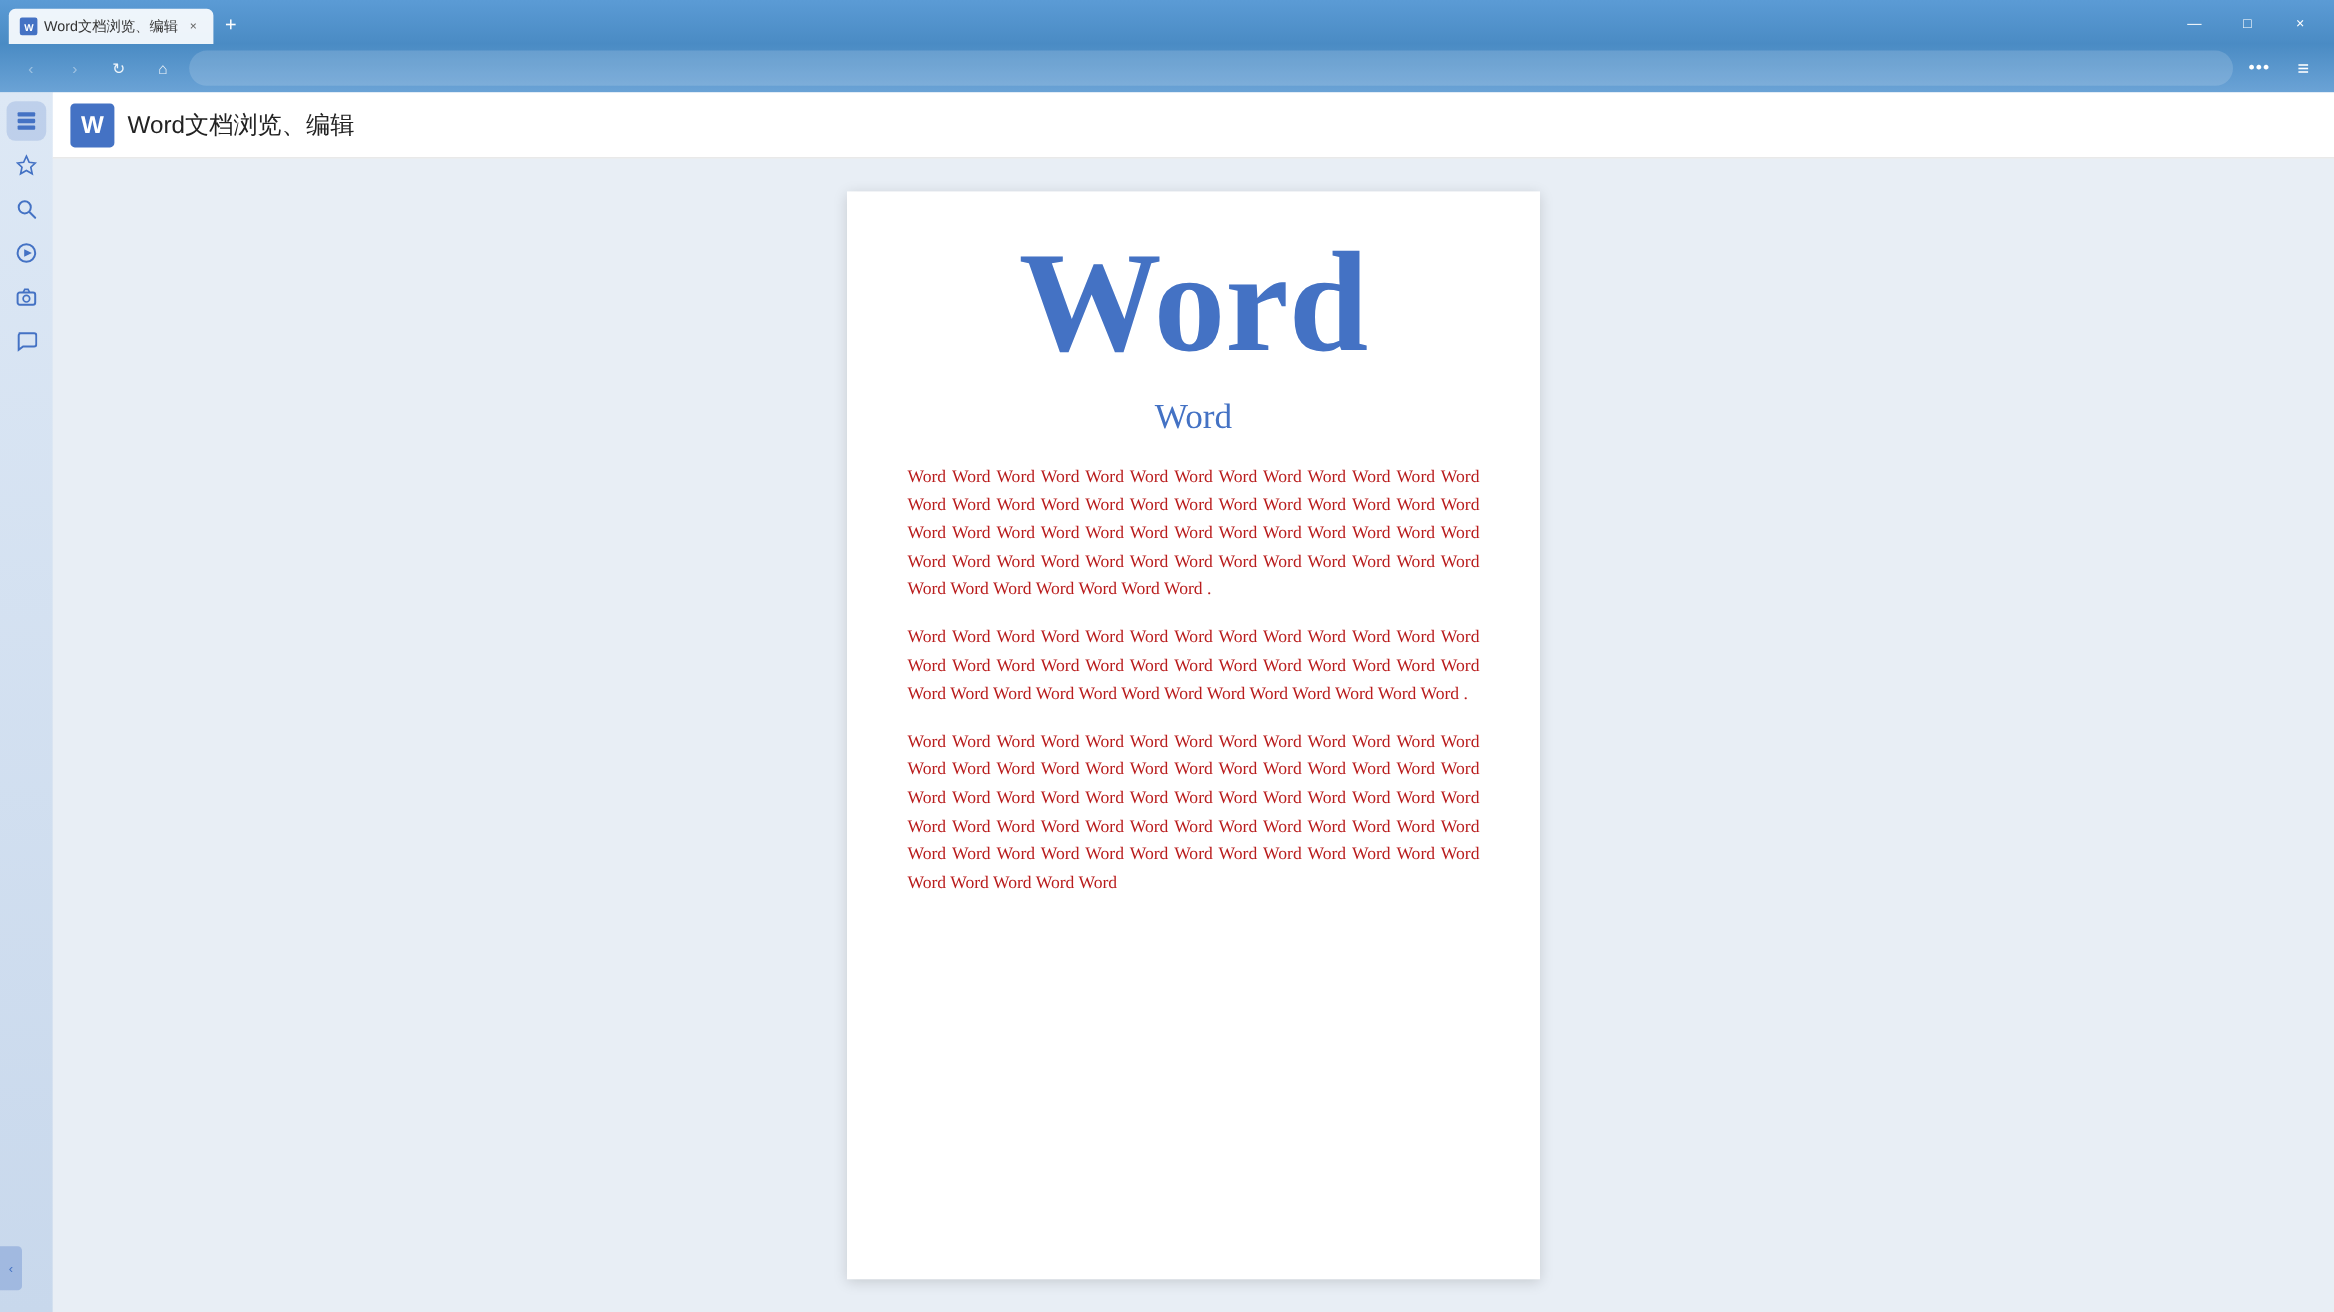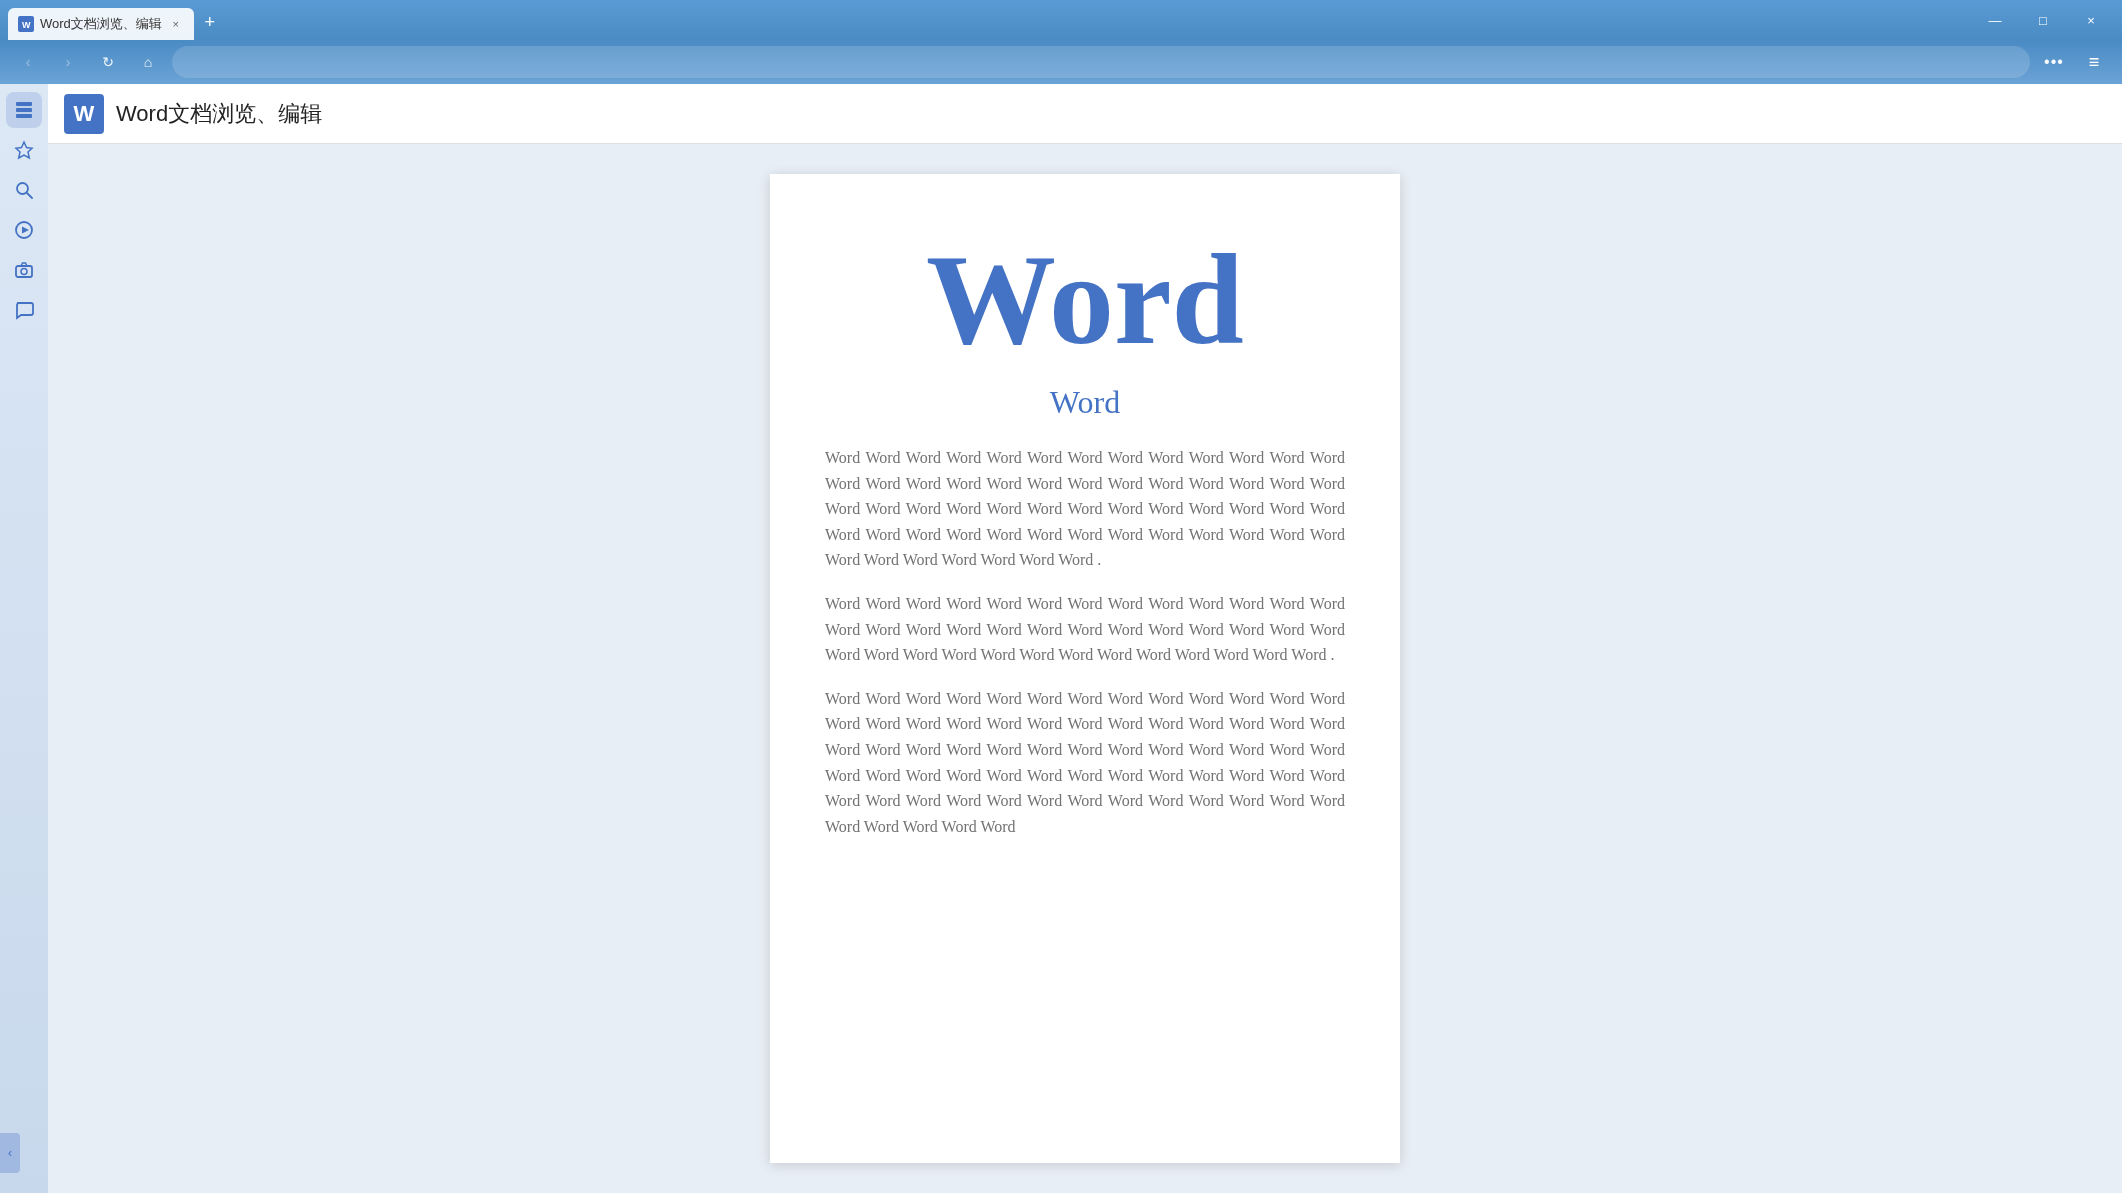--- a/index.html
+++ b/index.html
@@ -175,21 +175,21 @@
       justify-content: center;
       padding: 30px 0;
     }
 
     
     .doc-page {
       width: 630px;
       min-height: 900px;
       background: white;
       box-shadow: 0 2px 12px rgba(0,0,0,0.15);
-      padding: 60px 55px 60px 55px;
+      padding: 36px 55px 60px 55px;
       position: relative;
     }
 
     .doc-title-large {
       font-family: Georgia, 'Times New Roman', serif;
       font-size: 130px;
       color: #4472c4;
       text-align: center;
       line-height: 1;
       margin-bottom: 20px;
@@ -200,21 +200,21 @@
       font-family: Georgia, 'Times New Roman', serif;
       font-size: 32px;
       color: #4472c4;
       text-align: center;
       margin-bottom: 24px;
     }
 
     .doc-paragraph {
       font-family: Georgia, 'Times New Roman', serif;
       font-size: 16px;
-      color: #737373;
+      color: #b91c1c;
       line-height: 1.6;
       margin-bottom: 18px;
       text-align: justify;
     }
 
     .doc-paragraph.indented::first-line {
       text-indent: 2em;
     }
   </style>
 </head>

